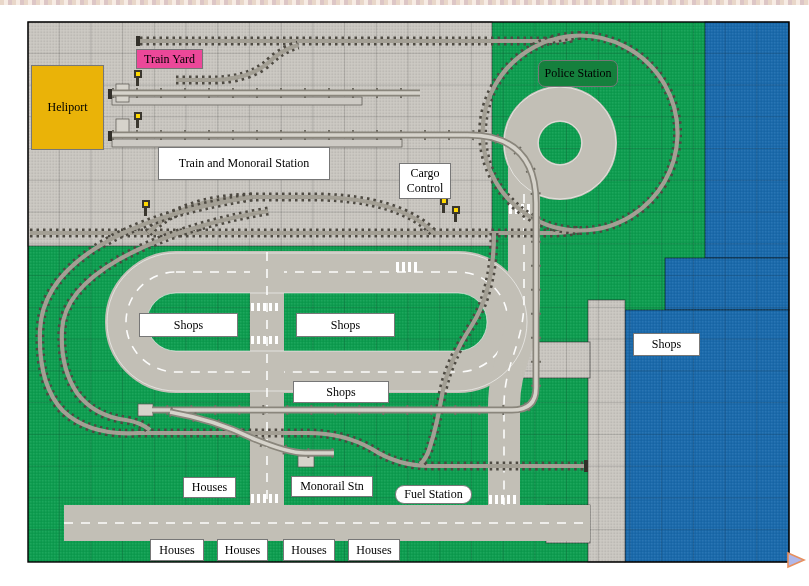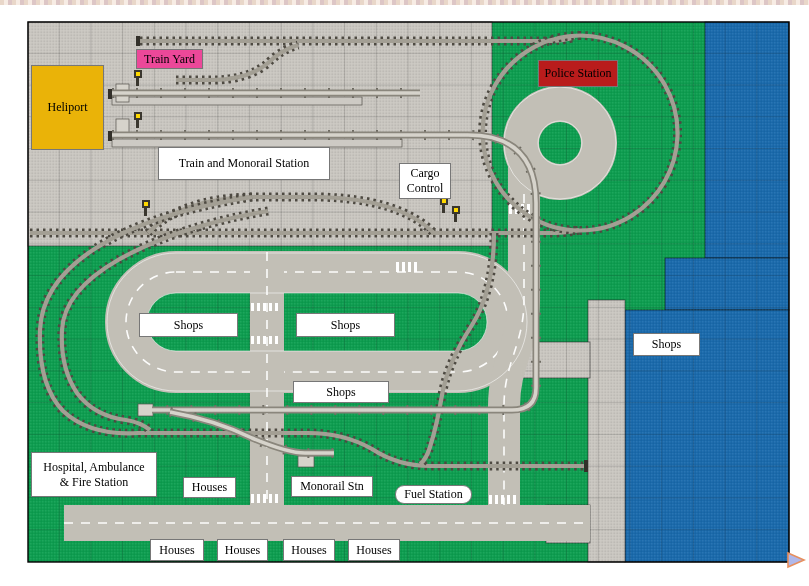--- a/index.html
+++ b/index.html
@@ -196,30 +196,28 @@
       </g>
 
     <rect x="28" y="22" width="761" height="540" fill="none" stroke="#000" stroke-width="1.4"></rect>
 
     <polygon points="788,553 804,560 788,567" stroke-width="1.6" stroke="#e78f5e" fill="#b0b8ea"></polygon>
   </svg>
 
   <div id="labels">
       <div class="maplabel" style="left: 136px; top: 49px; width: 67px; height: 20px; background: #ec4899; border-color: rgb(119, 119, 119);">Train Yard</div>
       <div class="maplabel" style="left: 31px; top: 65px; width: 73px; height: 85px; background: #eab308; border-color: rgb(119, 119, 119);">Heliport</div>
-      <div class="maplabel" style="left: 538px; top: 60px; width: 80px; height: 27px; background: #b91c1c; border-color: rgb(119, 119, 119);">Police Station</div>
+      <div class="maplabel" style="left: 538px; top: 60px; width: 80px; height: 27px; background: #15803d; border-color: rgb(119, 119, 119); border-radius: 7px;">Police Station</div>
       <div class="maplabel" style="left: 158px; top: 147px; width: 172px; height: 33px; background: rgb(255, 255, 255); border-color: rgb(119, 119, 119);">Train and Monorail Station</div>
       <div class="maplabel" style="left: 399px; top: 163px; width: 52px; height: 36px; background: rgb(255, 255, 255); border-color: rgb(119, 119, 119);">Cargo
 Control</div>
       <div class="maplabel" style="left: 139px; top: 313px; width: 99px; height: 24px; background: rgb(255, 255, 255); border-color: rgb(119, 119, 119);">Shops</div>
       <div class="maplabel" style="left: 296px; top: 313px; width: 99px; height: 24px; background: rgb(255, 255, 255); border-color: rgb(119, 119, 119);">Shops</div>
       <div class="maplabel" style="left: 293px; top: 381px; width: 96px; height: 22px; background: rgb(255, 255, 255); border-color: rgb(119, 119, 119);">Shops</div>
       <div class="maplabel" style="left: 633px; top: 333px; width: 67px; height: 23px; background: rgb(255, 255, 255); border-color: rgb(119, 119, 119);">Shops</div>
-      <div class="maplabel" style="left: 31px; top: 452px; width: 126px; height: 45px; background: rgb(255, 255, 255); border-color: rgb(119, 119, 119);">Hospital, Ambulance
-&amp; Fire Station</div>
       <div class="maplabel" style="left: 183px; top: 477px; width: 53px; height: 21px; background: rgb(255, 255, 255); border-color: rgb(119, 119, 119);">Houses</div>
       <div class="maplabel" style="left: 291px; top: 476px; width: 82px; height: 21px; background: rgb(255, 255, 255); border-color: rgb(119, 119, 119); text-align: center;">Monorail Stn</div>
       <div class="maplabel" style="left: 395px; top: 485px; width: 77px; height: 19px; background: rgb(255, 255, 255); border-color: rgb(119, 119, 119); border-radius: 9px;">Fuel Station</div>
       <div class="maplabel" style="left: 150px; top: 539px; width: 54px; height: 22px; background: rgb(255, 255, 255); border-color: rgb(119, 119, 119);">Houses</div>
       <div class="maplabel" style="left: 217px; top: 539px; width: 51px; height: 22px; background: rgb(255, 255, 255); border-color: rgb(119, 119, 119);">Houses</div>
       <div class="maplabel" style="left: 283px; top: 539px; width: 52px; height: 22px; background: rgb(255, 255, 255); border-color: rgb(119, 119, 119);">Houses</div>
       <div class="maplabel" style="left: 348px; top: 539px; width: 52px; height: 22px; background: rgb(255, 255, 255); border-color: rgb(119, 119, 119);">Houses</div>
     </div>
 </div>
 

